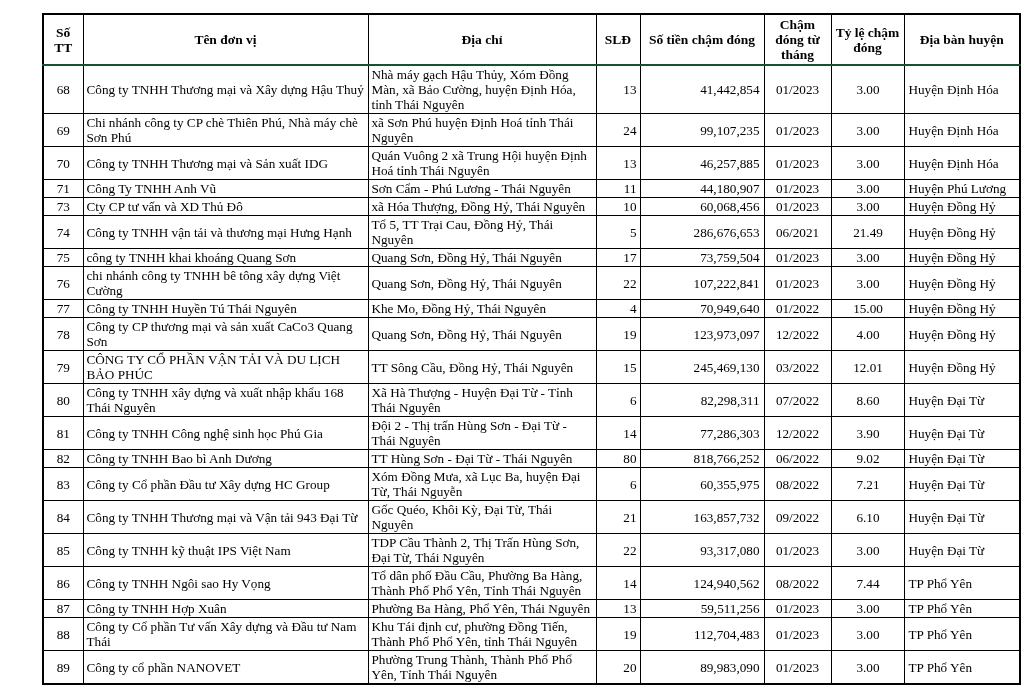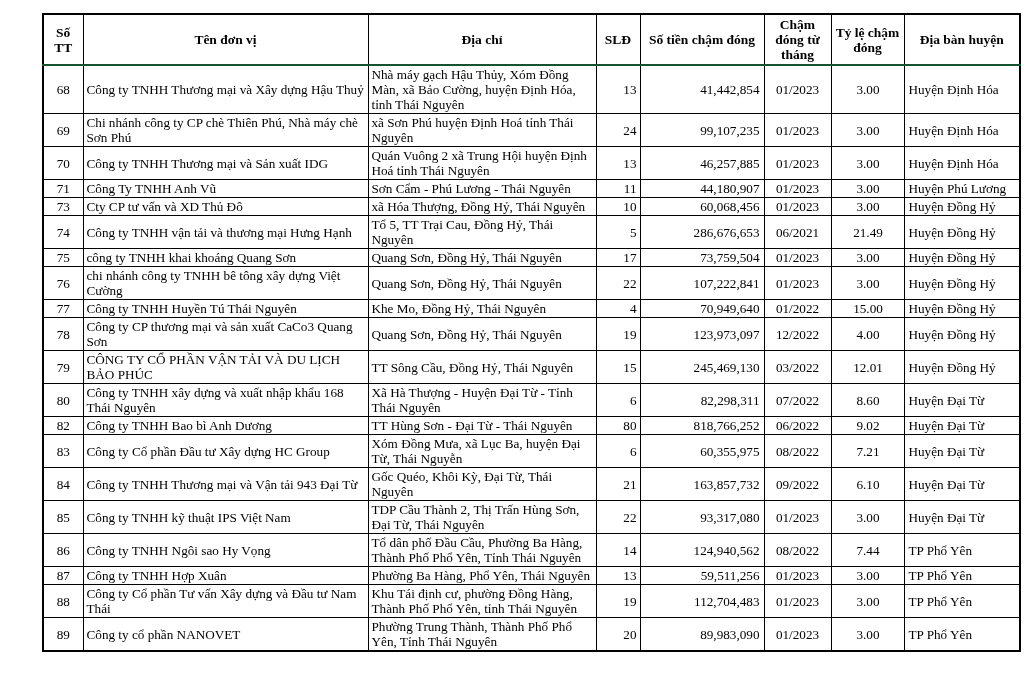--- a/index.html
+++ b/index.html
@@ -204,20 +204,30 @@
           <td class="c-stt">80</td>
           <td class="c-name">Công ty TNHH xây dựng và xuất nhập khẩu 168 Thái Nguyên</td>
           <td class="c-address">Xã Hà Thượng - Huyện Đại Từ - Tỉnh Thái Nguyên</td>
           <td class="c-sld">6</td>
           <td class="c-amount">82,298,311</td>
           <td class="c-from_month">07/2022</td>
           <td class="c-rate">8.60</td>
           <td class="c-district">Huyện Đại Từ</td>
         </tr>
         <tr>
+          <td class="c-stt">81</td>
+          <td class="c-name">Công ty TNHH Công nghệ sinh học Phú Gia</td>
+          <td class="c-address">Đội 2 - Thị trấn Hùng Sơn - Đại Từ - Thái Nguyên</td>
+          <td class="c-sld">14</td>
+          <td class="c-amount">77,286,303</td>
+          <td class="c-from_month">12/2022</td>
+          <td class="c-rate">3.90</td>
+          <td class="c-district">Huyện Đại Từ</td>
+        </tr>
+        <tr>
           <td class="c-stt">82</td>
           <td class="c-name">Công ty TNHH Bao bì Anh Dương</td>
           <td class="c-address">TT Hùng Sơn - Đại Từ - Thái Nguyên</td>
           <td class="c-sld">80</td>
           <td class="c-amount">818,766,252</td>
           <td class="c-from_month">06/2022</td>
           <td class="c-rate">9.02</td>
           <td class="c-district">Huyện Đại Từ</td>
         </tr>
         <tr>
@@ -266,21 +276,21 @@
           <td class="c-address">Phường Ba Hàng, Phổ Yên, Thái Nguyên</td>
           <td class="c-sld">13</td>
           <td class="c-amount">59,511,256</td>
           <td class="c-from_month">01/2023</td>
           <td class="c-rate">3.00</td>
           <td class="c-district">TP Phổ Yên</td>
         </tr>
         <tr>
           <td class="c-stt">88</td>
           <td class="c-name">Công ty Cổ phần Tư vấn Xây dựng và Đầu tư Nam Thái</td>
-          <td class="c-address">Khu Tái định cư, phường Đồng Hàng, Thành Phố Phổ Yên, tỉnh Thái Nguyên</td>
+          <td class="c-address">Khu Tái định cư, phường Đồng Tiến, Thành Phố Phổ Yên, tỉnh Thái Nguyên</td>
           <td class="c-sld">19</td>
           <td class="c-amount">112,704,483</td>
           <td class="c-from_month">01/2023</td>
           <td class="c-rate">3.00</td>
           <td class="c-district">TP Phổ Yên</td>
         </tr>
         <tr>
           <td class="c-stt">89</td>
           <td class="c-name">Công ty cổ phần NANOVET</td>
           <td class="c-address">Phường Trung Thành, Thành Phố Phổ Yên, Tỉnh Thái Nguyên</td>

